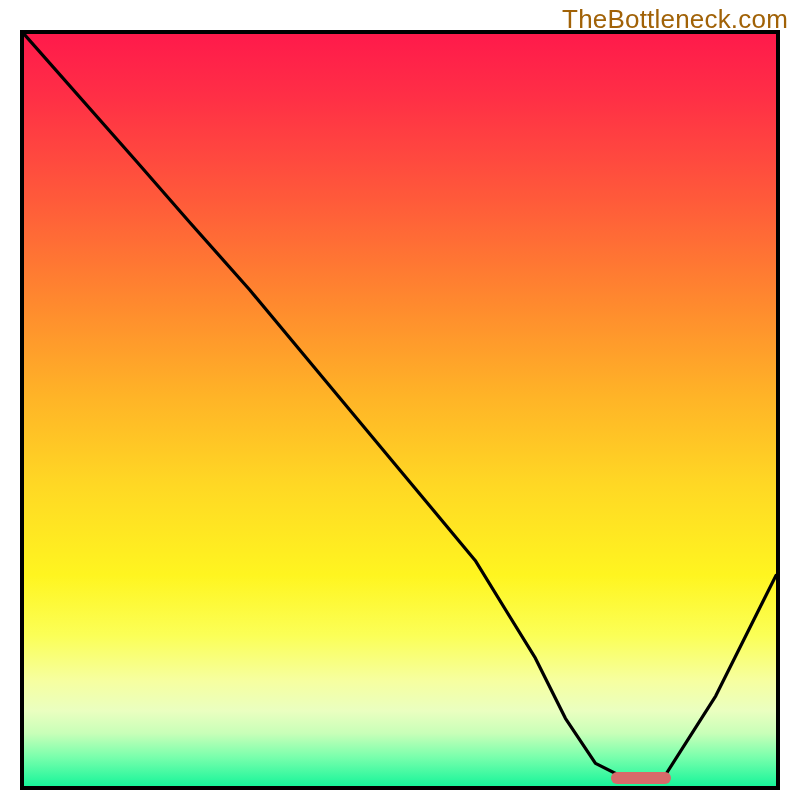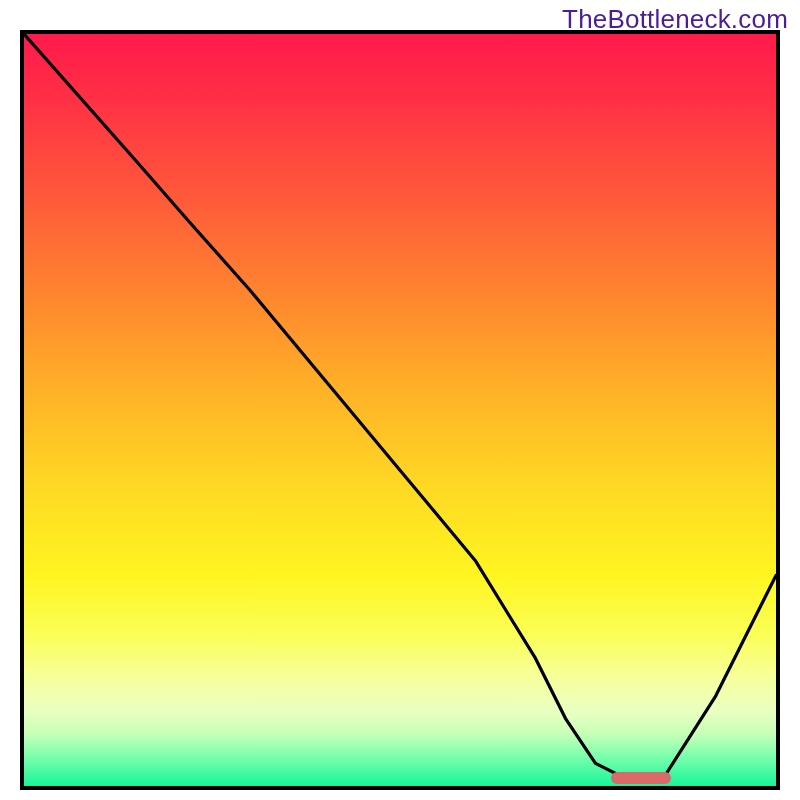--- a/index.html
+++ b/index.html
@@ -15,21 +15,21 @@
     position: relative;
     width: 800px;
     height: 800px;
   }
   .watermark {
     position: absolute;
     top: 4px;
     right: 12px;
     font-size: 26px;
     font-weight: 500;
-    color: #4c1d95;
+    color: #a16207;
     letter-spacing: 0.2px;
     z-index: 40;
     text-align: right;
   }
   .plot-frame {
     position: absolute;
     left: 20px;
     top: 30px;
     width: 760px;
     height: 760px;

